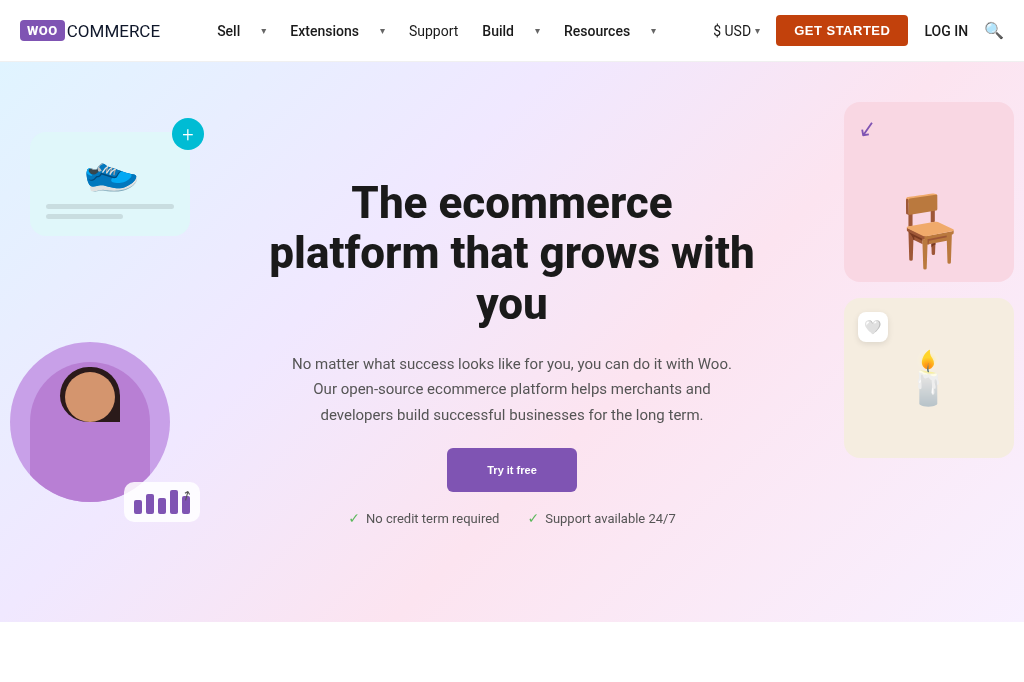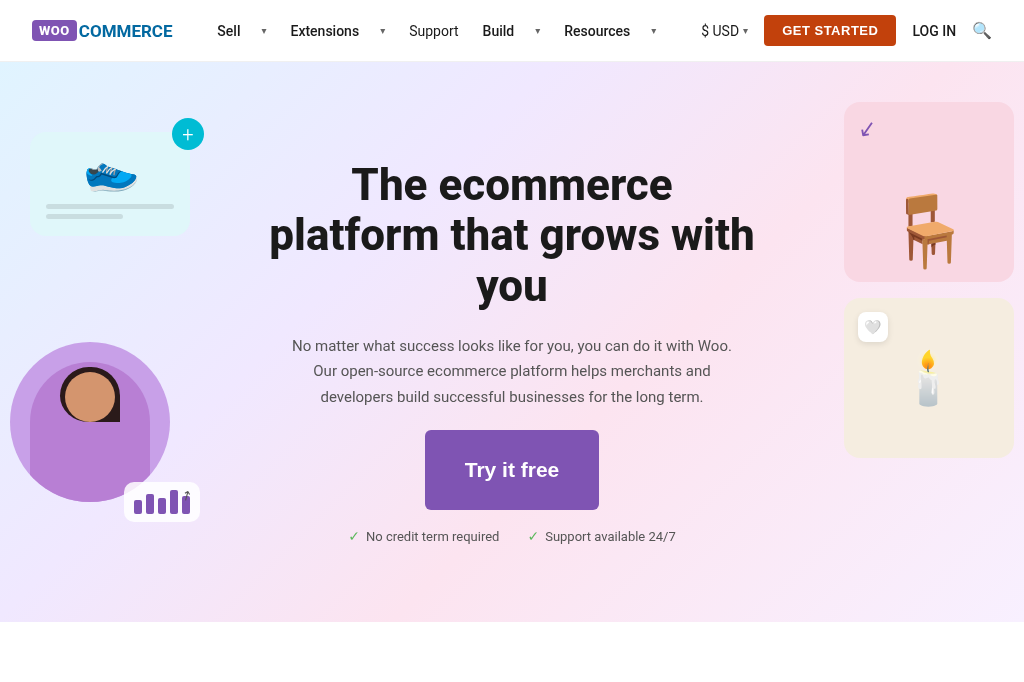--- a/index.html
+++ b/index.html
@@ -1,26 +1,26 @@
 <!DOCTYPE html>
 <html><head>
   <meta charset="utf-8">
   <style>
     * { margin: 0; padding: 0; box-sizing: border-box; }
     body { font-family: -apple-system, BlinkMacSystemFont, 'Segoe UI', Roboto, sans-serif; overflow-x: hidden; background: #fff; }
 
     
     nav {
       display: flex; align-items: center; justify-content: space-between;
-      padding: 0 32px; height: 62px; background: #fff;
+      padding: 0 20px; height: 62px; background: #fff;
       border-bottom: 1px solid #f0f0f0; position: relative; z-index: 10;
     }
     .nav-logo { display: flex; align-items: center; gap: 2px; }
     .logo-woo { background: #7f54b3; color: #fff; font-weight: 800; font-size: 13px; padding: 3px 7px; border-radius: 4px; letter-spacing: 0.5px; }
-    .logo-commerce { font-weight: 700; font-size: 17px; color: #0369a1; }
+    .logo-commerce { font-weight: 400; font-size: 17px; color: #0f172a; }
     .nav-links { display: flex; align-items: center; gap: 4px; }
     .nav-link { display: flex; align-items: center; gap: 21px; color: #1a1a1a; font-size: 14px; font-weight: 500; padding: 6px 10px; cursor: pointer; text-decoration: none; }
     .chevron { font-size: 10px; color: #666; }
     .nav-link.plain { font-weight: 400; }
     .nav-right { display: flex; align-items: center; gap: 16px; }
     .currency { display: flex; align-items: center; gap: 4px; font-size: 14px; color: #1a1a1a; cursor: pointer; }
     .get-started-btn {
       background: #c2410c; color: #fff; font-size: 13px; font-weight: 700;
       padding: 8px 18px; border-radius: 4px; cursor: pointer; border: none;
       letter-spacing: 0.5px; text-transform: uppercase;
@@ -40,22 +40,22 @@
     }
     .hero-title {
       font-size: 44px; font-weight: 800; color: #1a1a1a; line-height: 1.15;
       margin-bottom: 22px;
     }
     .hero-desc {
       font-size: 15px; color: #555; line-height: 1.7; margin-bottom: 20px;
       max-width: 460px; margin-left: auto; margin-right: auto;
     }
     .try-btn {
-      background: #7f54b3; color: #fff; font-size: 21px; font-weight: 600;
-      padding: 28px 40px; border-radius: 6px; cursor: pointer; border: none;
+      background: #7f54b3; color: #fff; font-size: 11px; font-weight: 600;
+      padding: 16px 40px; border-radius: 6px; cursor: pointer; border: none;
       display: inline-block;
     }
     .hero-features {
       display: flex; align-items: center; justify-content: center; gap: 28px;
       margin-top: 18px;
     }
     .hero-feature { display: flex; align-items: center; gap: 6px; font-size: 13px; color: #555; }
     .check { color: #5cb85c; font-size: 14px; }
 
     

